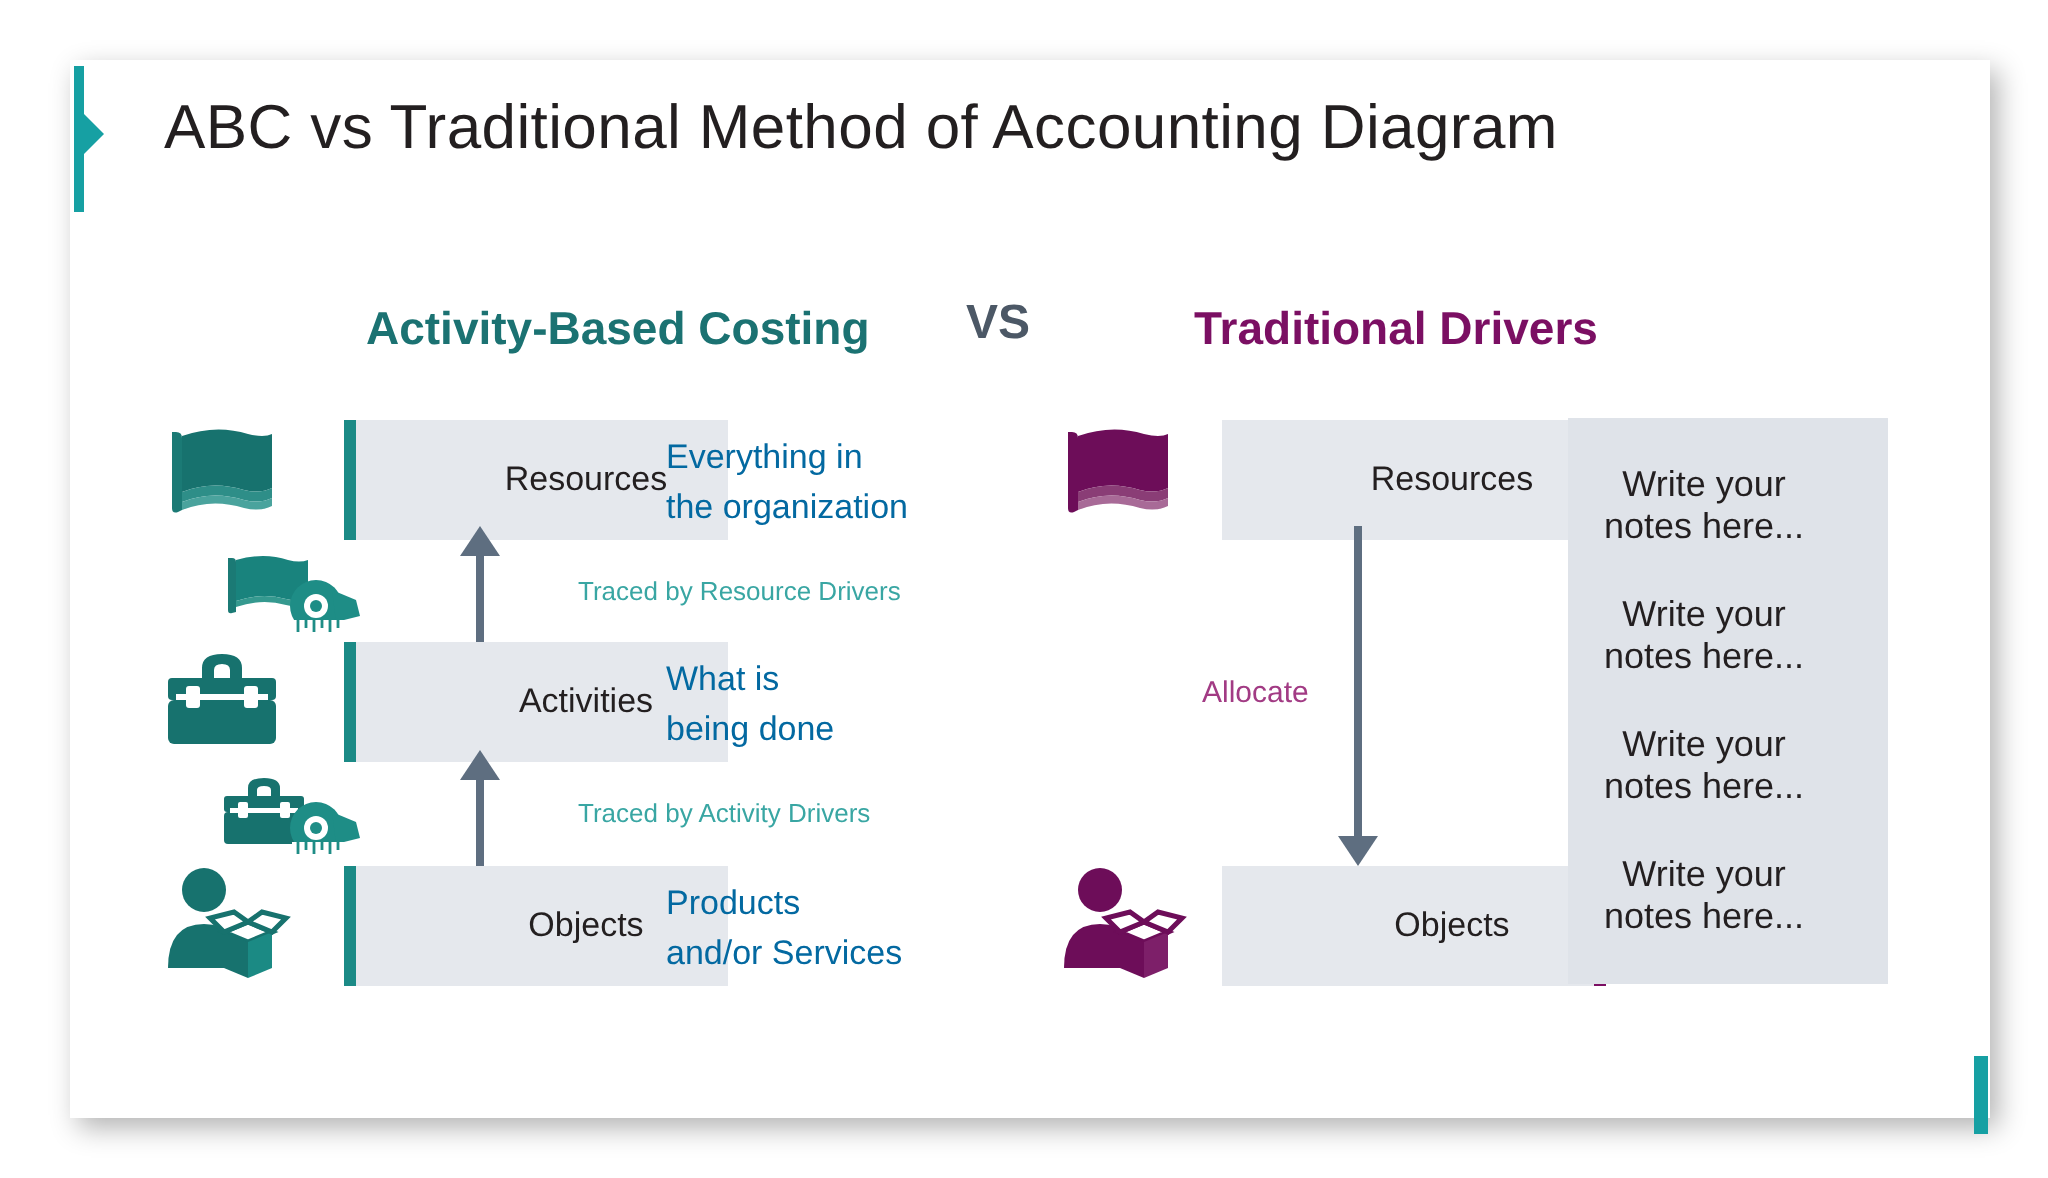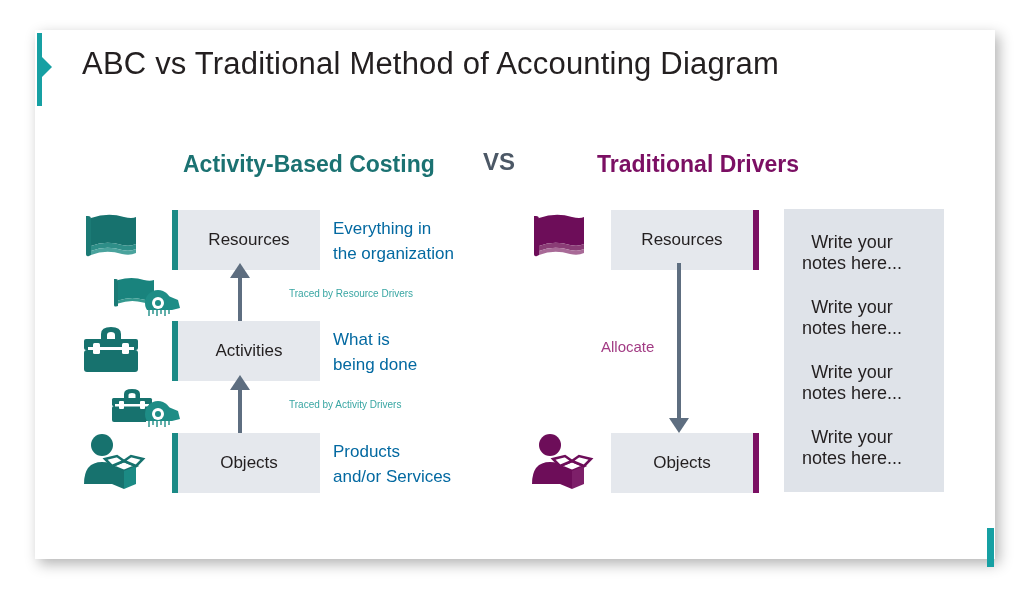--- a/index.html
+++ b/index.html
@@ -68,20 +68,21 @@
 
   
   .flow-box {
     position: absolute;
     background: #e5e8ed;
     display: flex;
     align-items: center;
     justify-content: center;
     font-size: 17px;
     color: #231f20;
+    padding-left: 44px;
   }
   .flow-box .box-label { pointer-events: none; }
   .edge-left  { border-left: 6px solid #1b8a86; }
   .edge-right { border-right: 6px solid #7b0f63; }
 
   
   #box-resources-l { left: 172px; top: 210px; width: 142px; height: 60px; }
   #box-activities-l{ left: 172px; top: 321px; width: 142px; height: 60px; }
   #box-objects-l   { left: 172px; top: 433px; width: 142px; height: 60px; }
 
@@ -97,21 +98,21 @@
     color: #0369a1;
     white-space: pre-line;
   }
   #desc-resources  { left: 333px; top: 216px; }
   #desc-activities { left: 333px; top: 327px; }
   #desc-objects    { left: 333px; top: 439px; }
 
   
   .driver-label {
     position: absolute;
-    font-size: 10px;
+    font-size: 13px;
     color: #39a6a3;
     white-space: nowrap;
   }
   #driver-resource { left: 289px; top: 288px; }
   #driver-activity { left: 289px; top: 399px; }
 
   #allocate-label {
     position: absolute;
     left: 601px; top: 338px;
     font-size: 15px;

